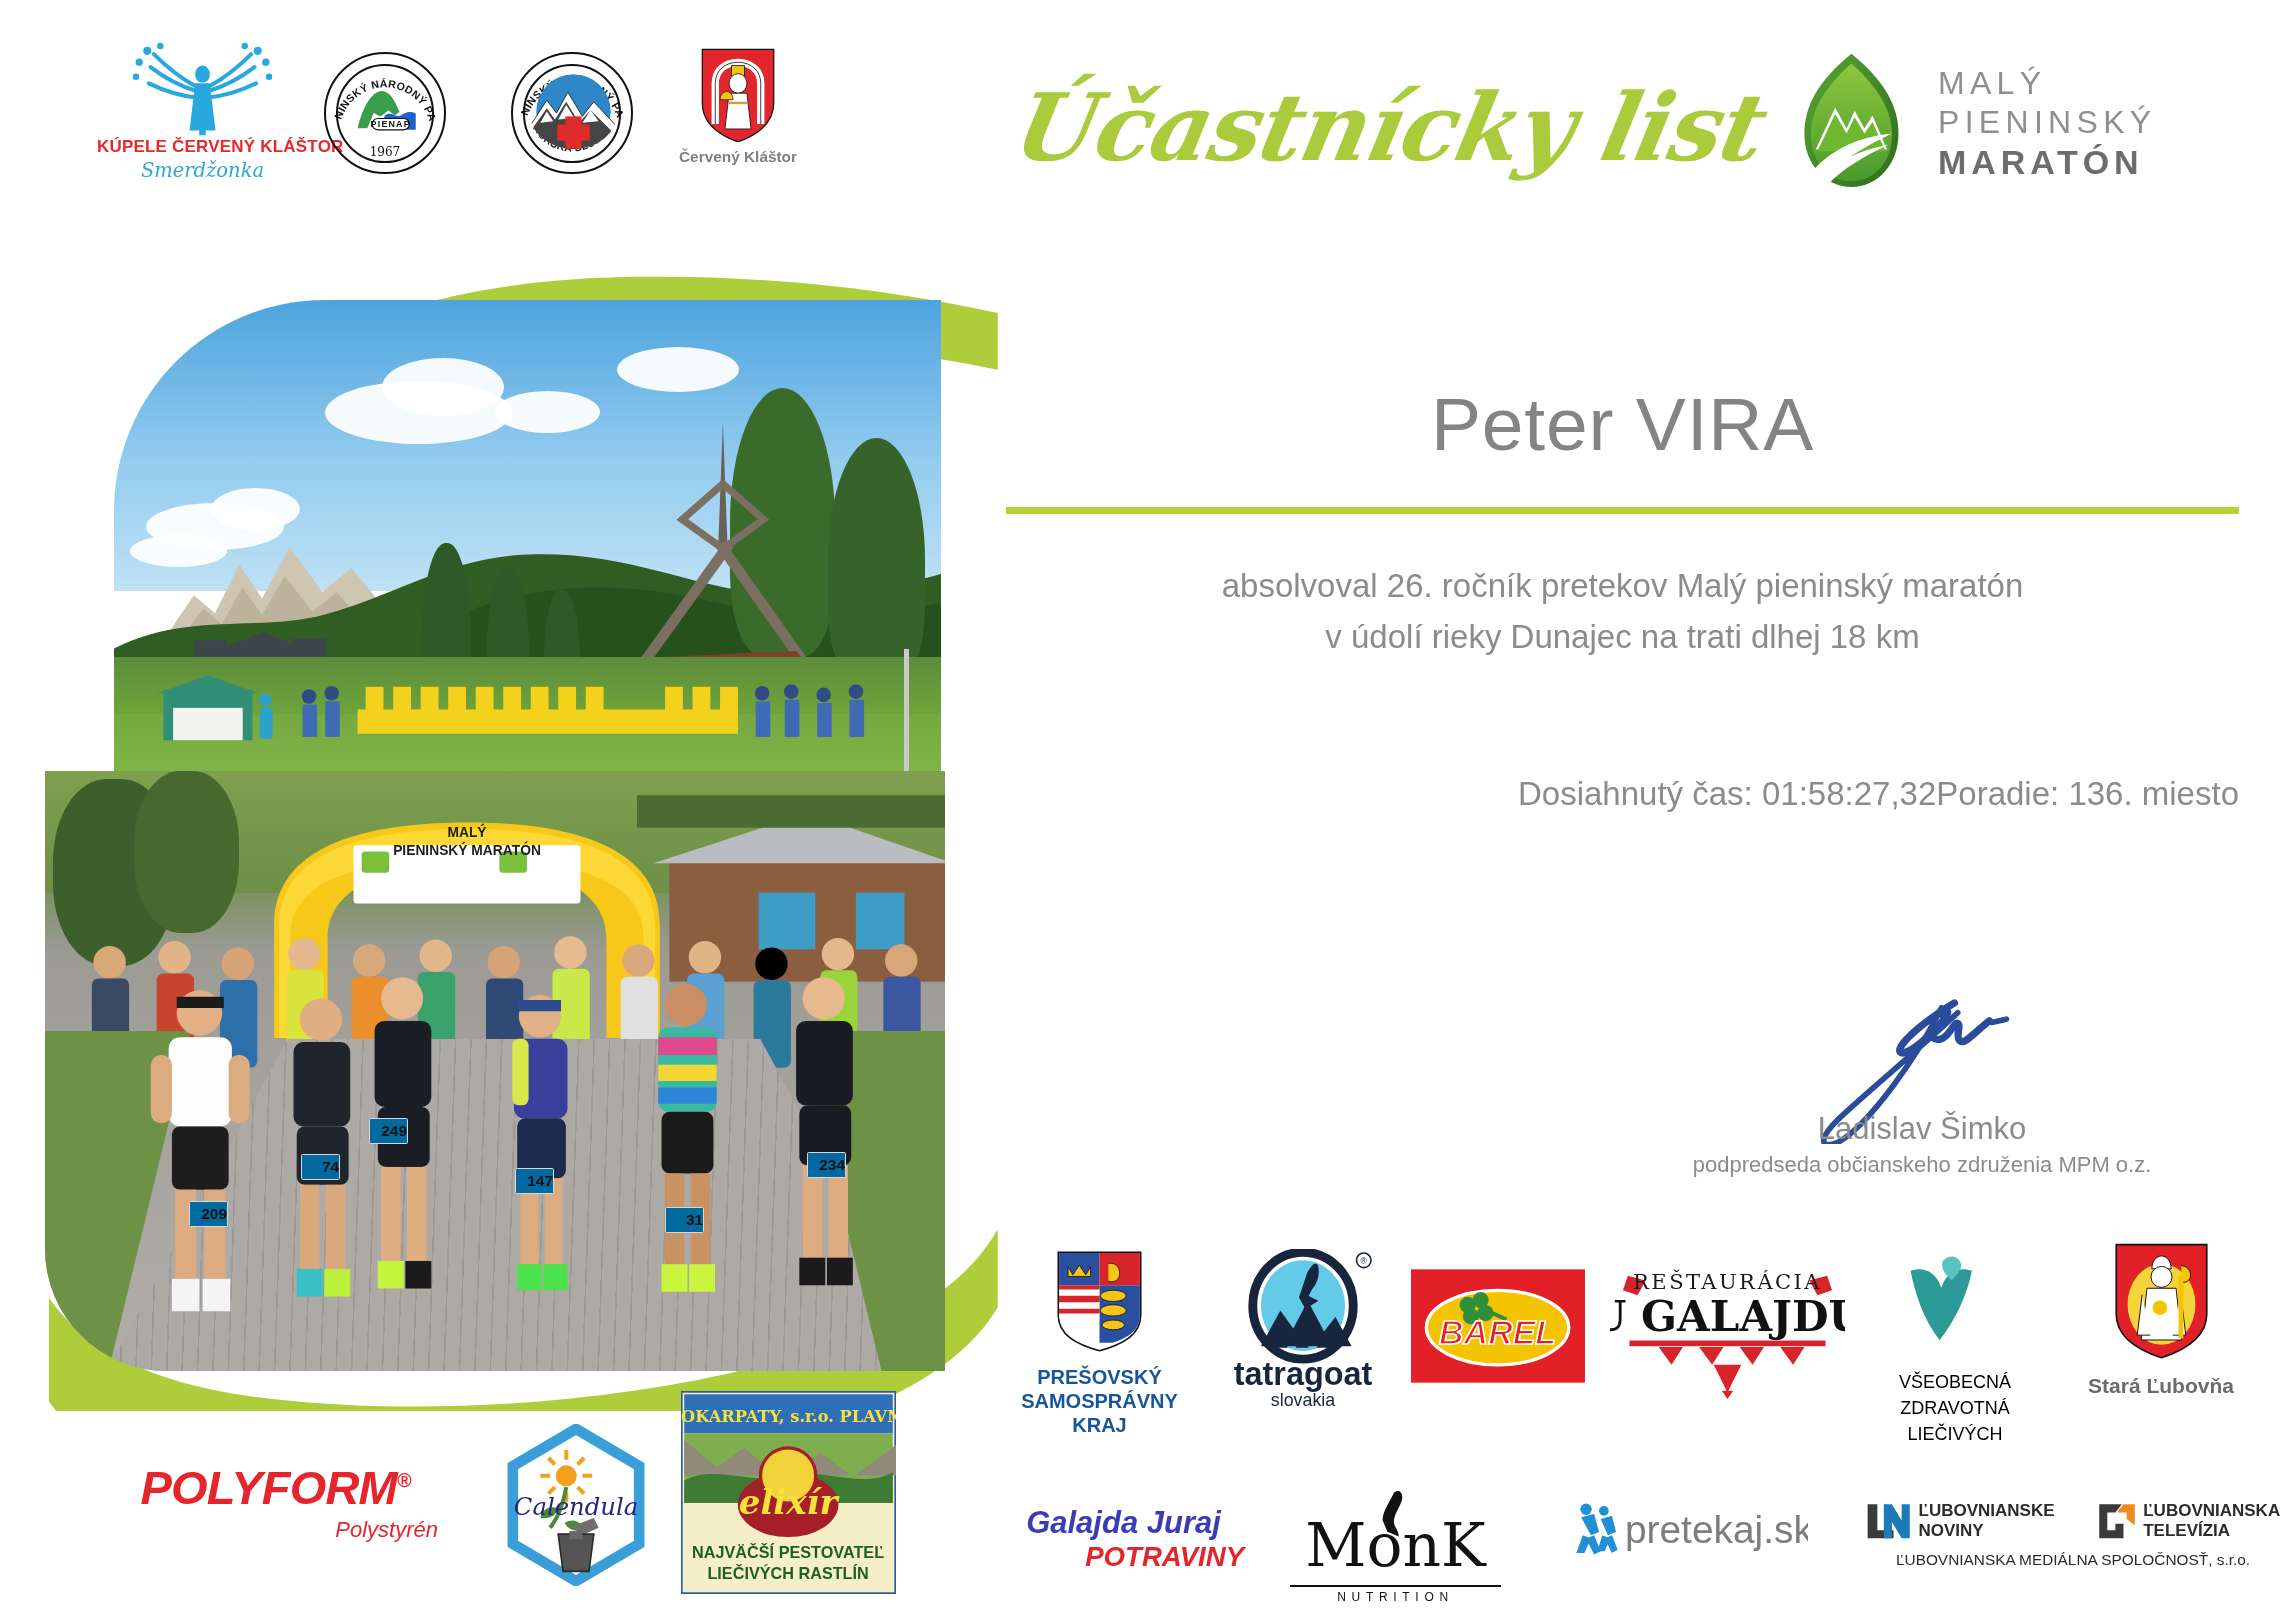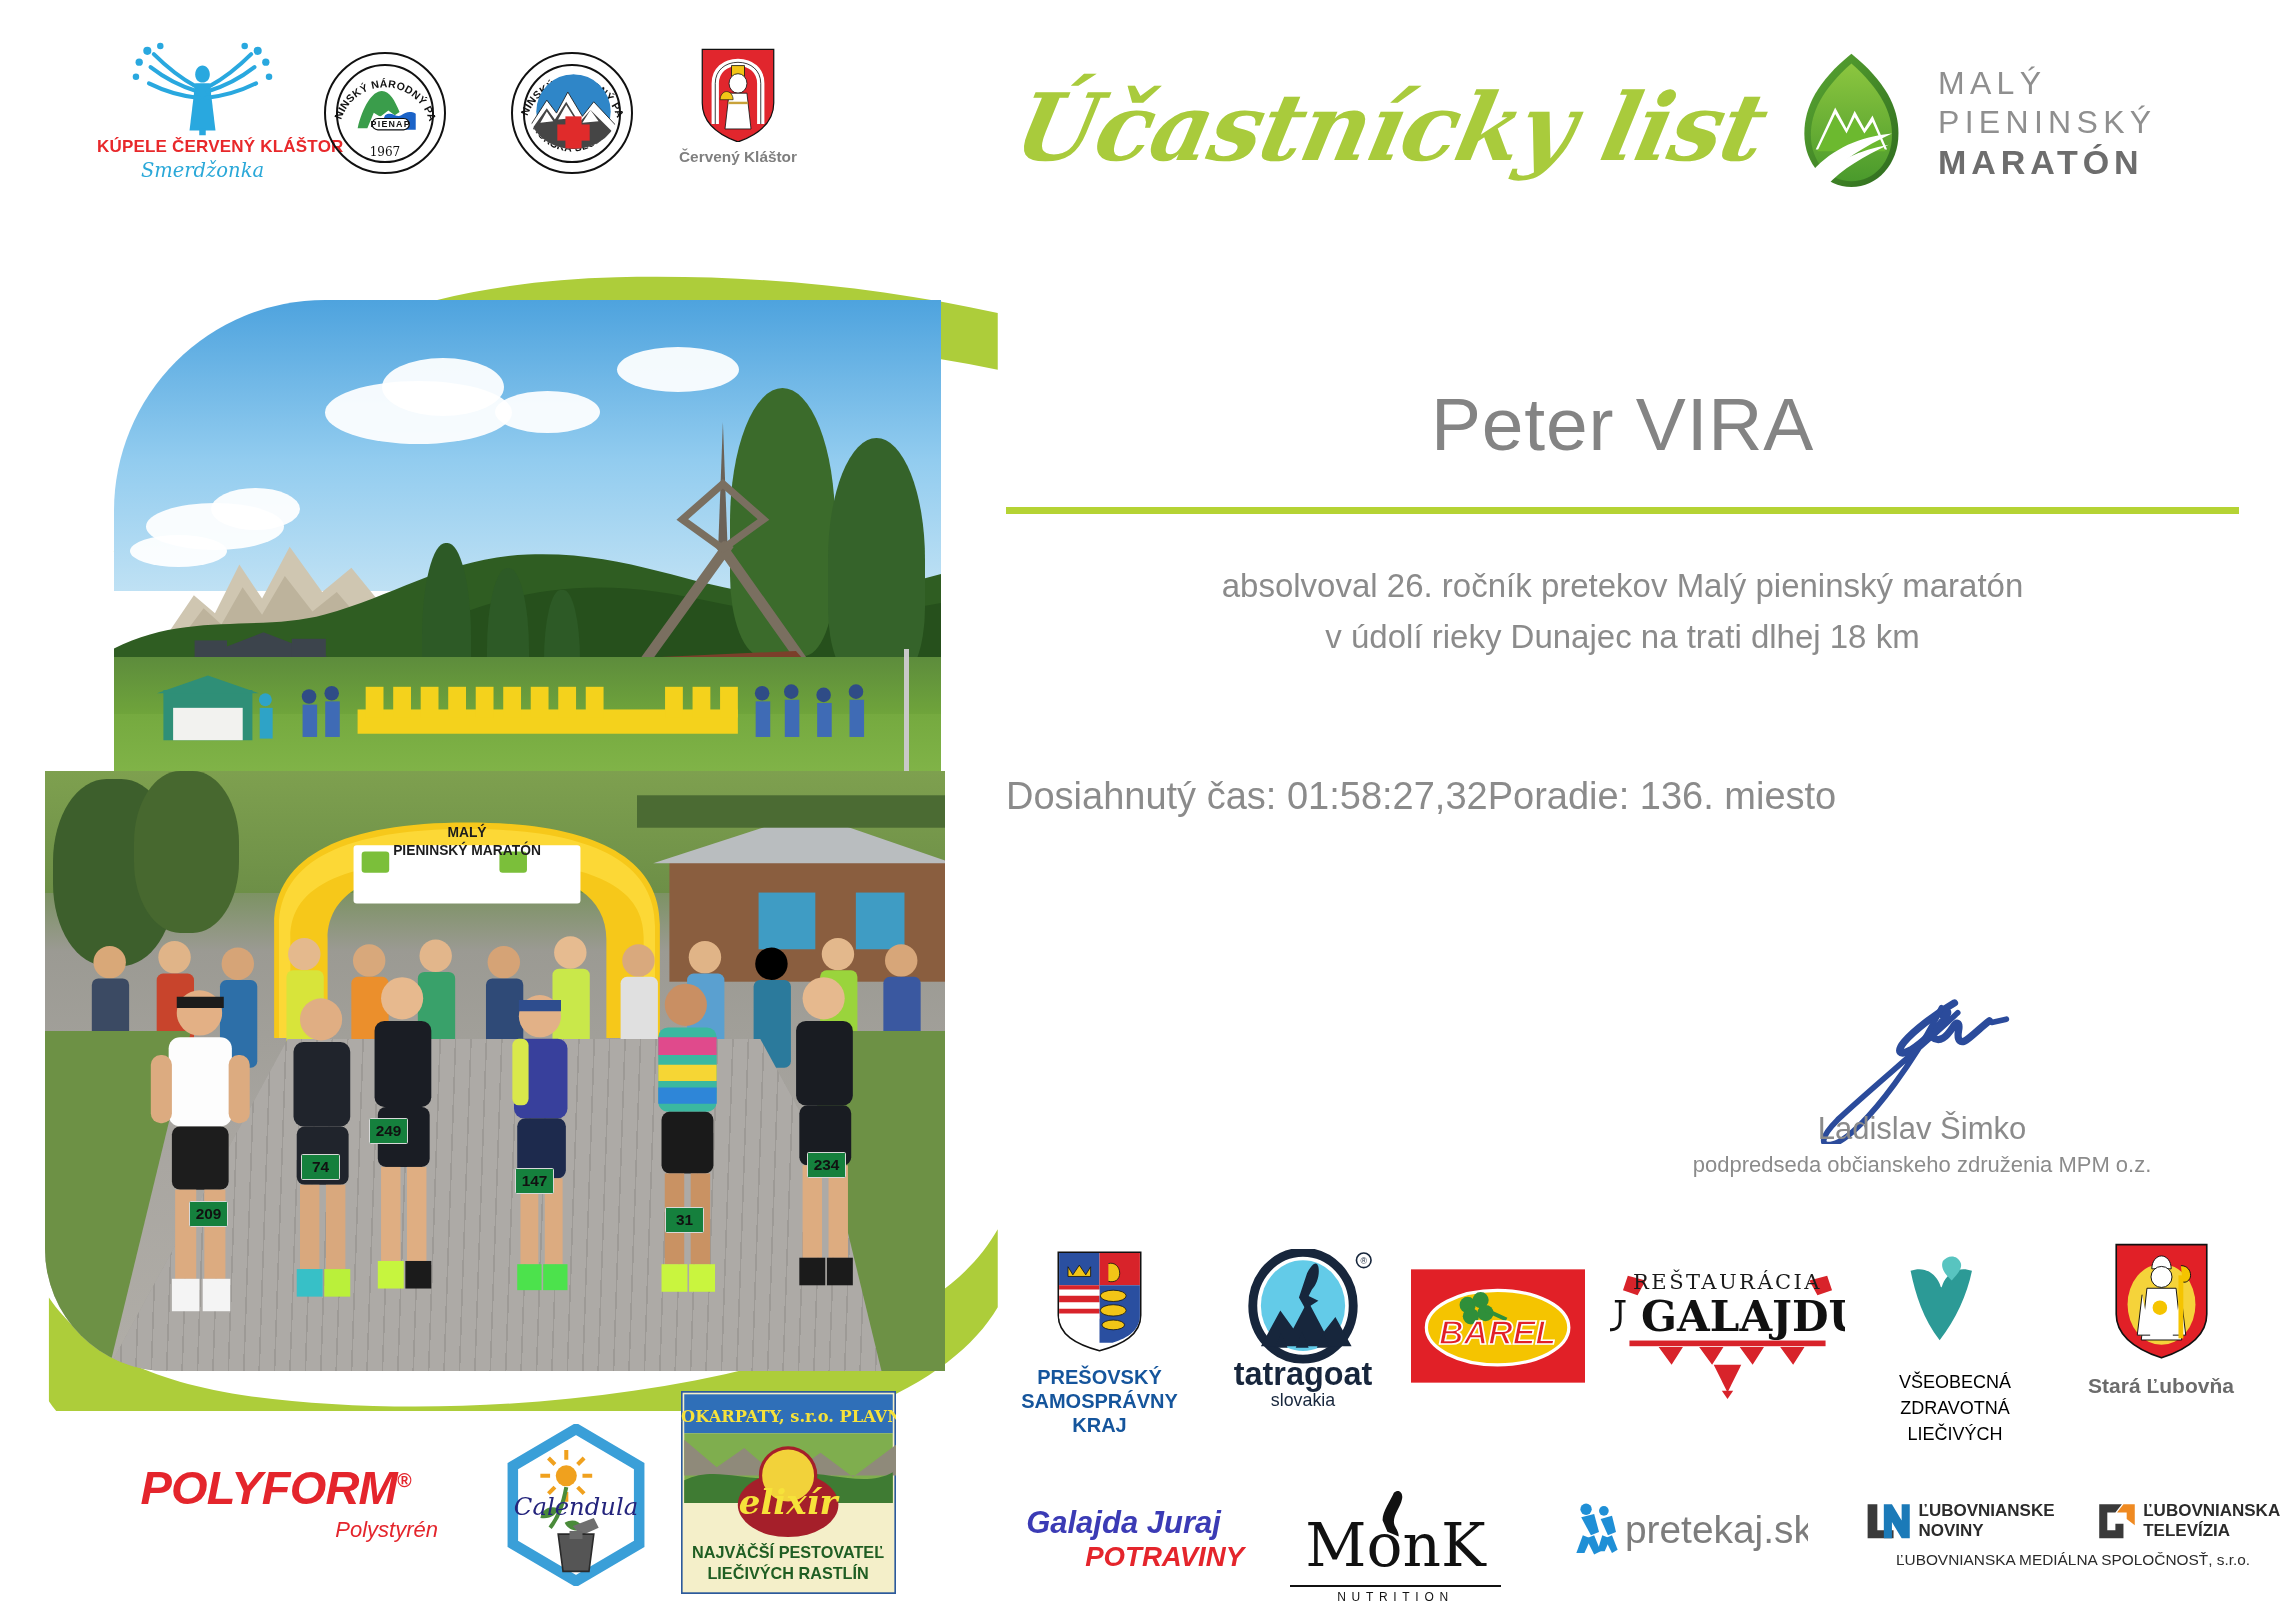--- a/index.html
+++ b/index.html
@@ -57,34 +57,34 @@
 
   
   .sky{position:absolute;left:0;top:0;right:0;height:56%;
        background:linear-gradient(#4ea3de,#92ccef 55%,#bfe1f4);}
   .cloud{position:absolute;background:#fff;border-radius:50%;opacity:.93;}
   .lawn{position:absolute;background:linear-gradient(#6fa43b,#89bb4e);}
   .tree{position:absolute;background:#2d5a26;border-radius:46% 46% 40% 40%;}
   .pave{position:absolute;background:
         repeating-linear-gradient(92deg,#adaaa6 0 13.8px,#9d9a96 13.8px 15.4px),
         repeating-linear-gradient(2deg,rgba(0,0,0,.05) 0 21px,rgba(0,0,0,.11) 21px 23px);}
-  .bib{position:absolute;background:#15803d;border:0.8px solid #d8d8d8;color:#111;
-       font-weight:bold;text-align:center;font-size:15.4px;line-height:24px;height:24px;width:37px;border-radius:1.6px;}
+  .bib{position:absolute;background:#0369a1;border:0.8px solid #d8d8d8;color:#111;
+       font-weight:bold;text-align:right;font-size:15.4px;line-height:24px;height:24px;width:37px;border-radius:1.6px;}
   #arch{position:absolute;}
   #arch .archtxt{position:absolute;left:50%;transform:translateX(-50%);top:21px;width:203px;
        text-align:center;font-size:13.8px;font-weight:bold;color:#1d1d1d;line-height:18px;}
 
   
   #name{position:absolute;left:1006px;top:381px;width:1233px;text-align:center;
         font-size:75px;color:#848484;letter-spacing:0.8px;}
   #divider{position:absolute;left:1006px;top:507px;width:1233px;height:6.5px;background:#b5d334;}
   #body-text{position:absolute;left:1006px;top:560px;width:1233px;text-align:center;
         font-size:33px;color:#8b8b8b;line-height:51px;}
   #results{position:absolute;left:1006px;top:775px;width:1233px;
-        display:flex;justify-content:flex-start;font-size:38px;color:#8b8b8b;}
+        display:flex;justify-content:flex-end;font-size:33px;color:#8b8b8b;}
 
   
   #signature{position:absolute;left:1638px;top:1006px;width:568px;text-align:center;}
   #signature .ink{position:absolute;left:146px;top:-16px;width:268px;height:154px;}
   #signature .sig-name{position:relative;font-size:31px;color:#8b8b8b;padding-top:105px;}
   #signature .sig-role{position:relative;font-size:22px;color:#8b8b8b;margin-top:4.9px;}
 
   
   .sp{position:absolute;text-align:center;}
   .sp .cap{color:#6b6b6b;font-weight:bold;line-height:1.2;}

